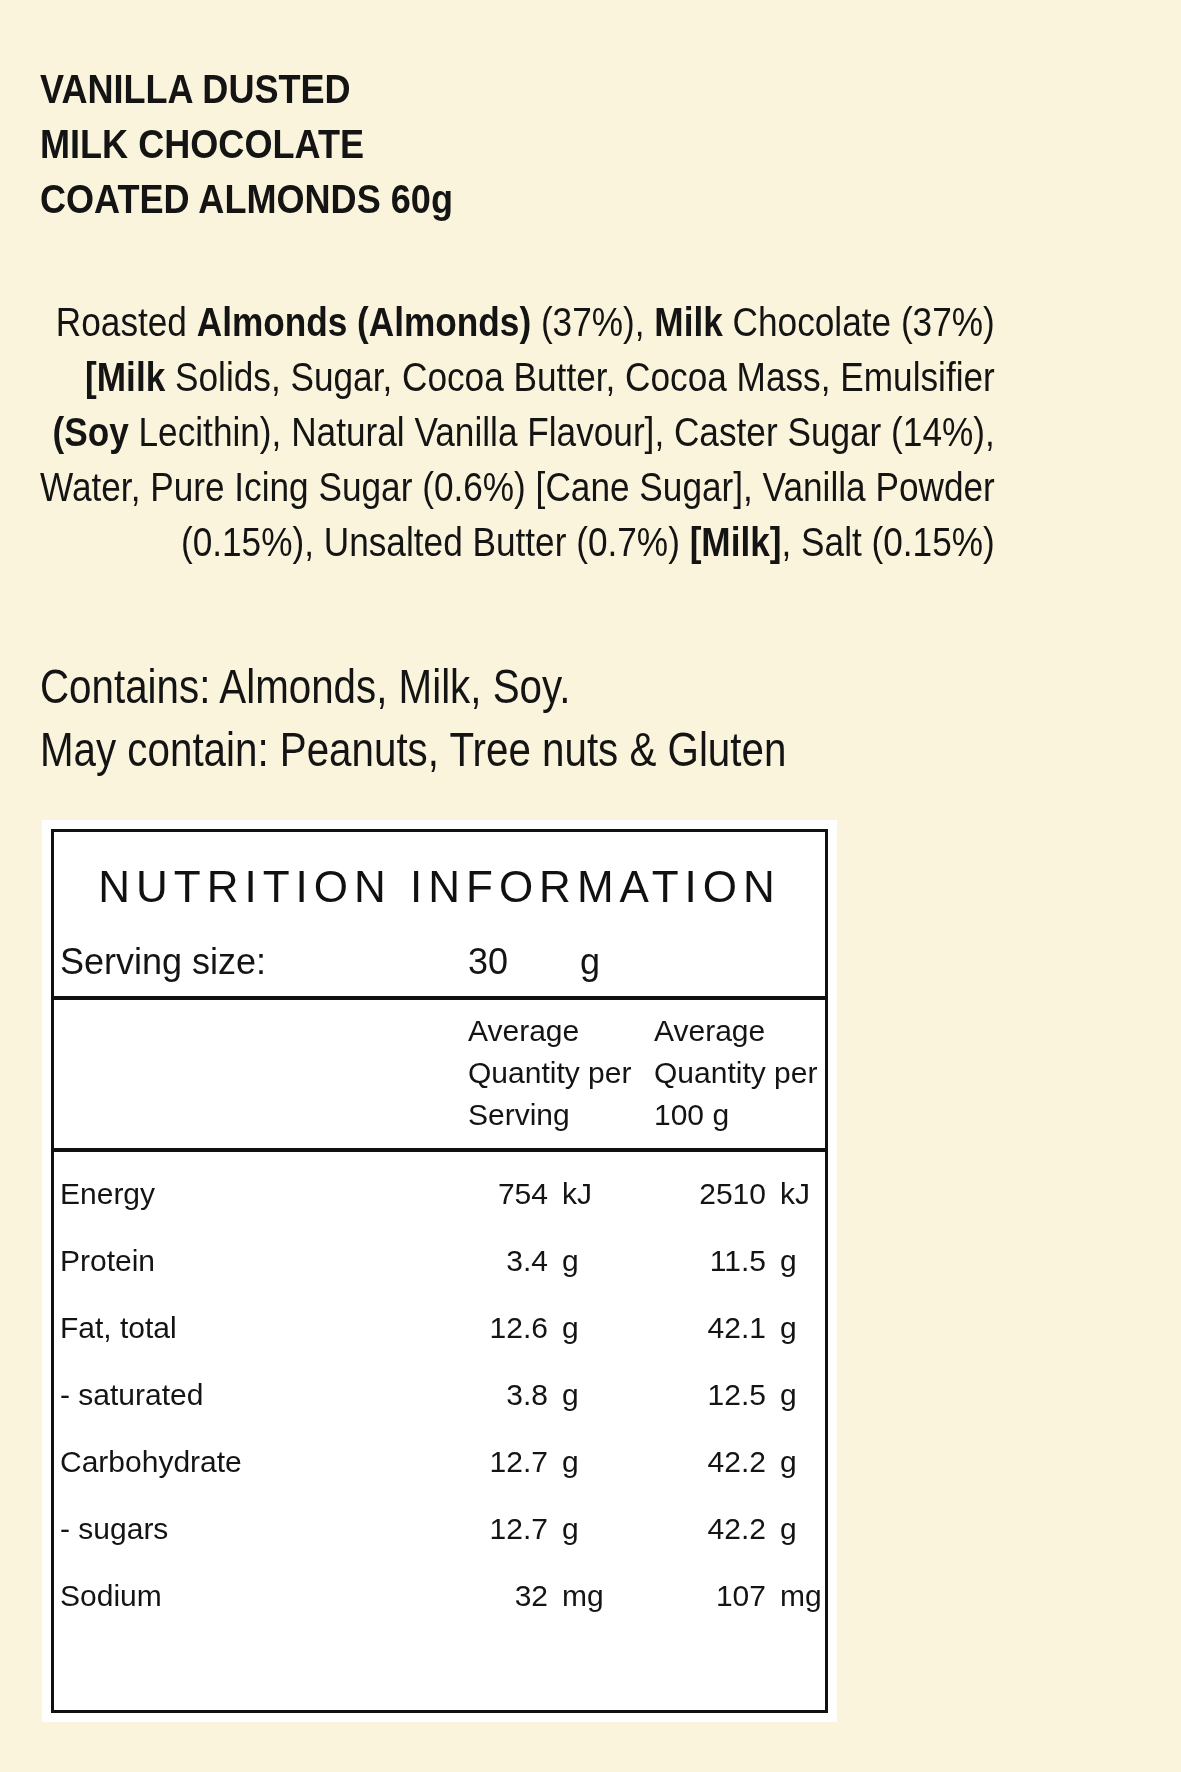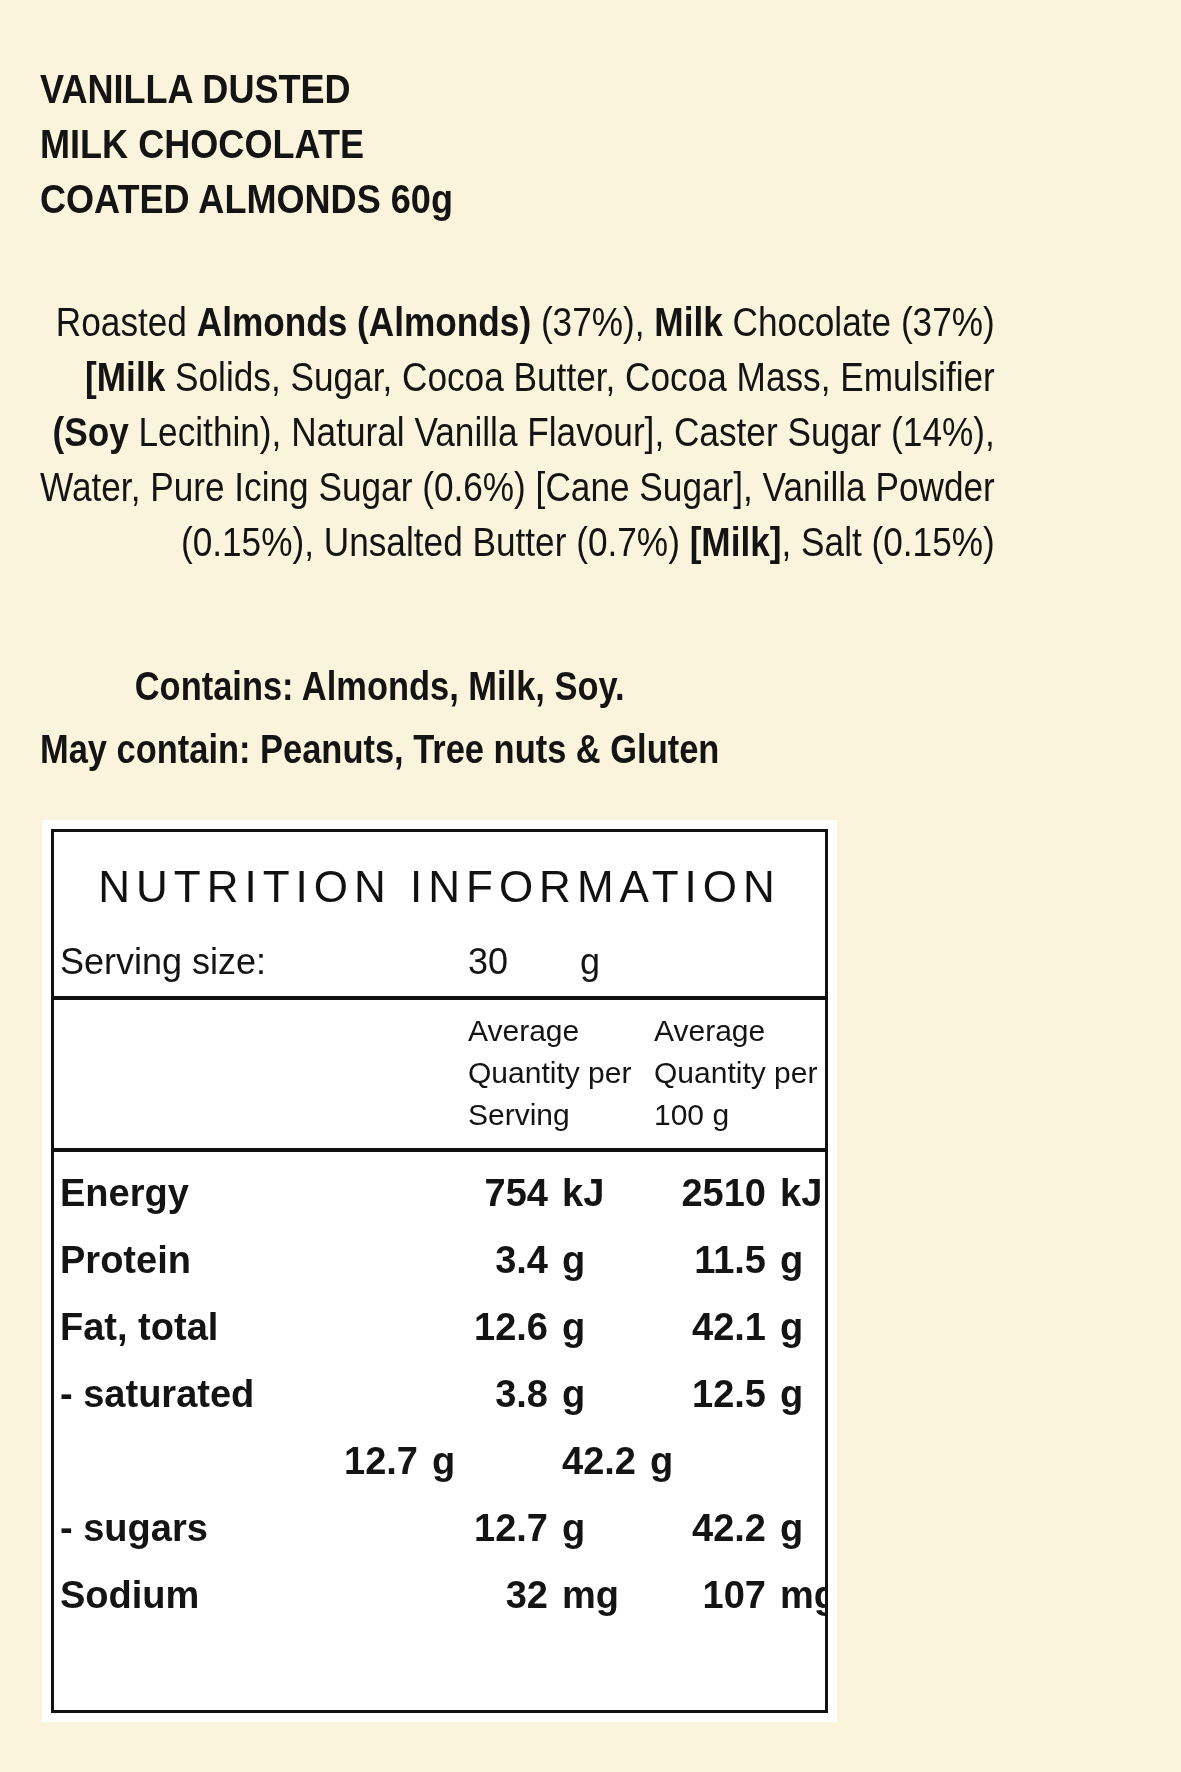--- a/index.html
+++ b/index.html
@@ -6,42 +6,42 @@
   body{width:1181px;height:1772px;overflow:hidden;background:#FBF4DC;}
   .page{position:relative;width:1181px;height:1291px;background:#FBF4DC;
         font-family:"Liberation Sans",sans-serif;color:#141414;}
 
   
   .line{transform:scaleX(0.88);transform-origin:0 50%;white-space:nowrap;}
   .b{font-weight:700;}
 
   .product-title{position:absolute;left:40px;top:62px;font-size:41px;font-weight:700;line-height:55px;}
   .ingredients{position:absolute;left:40px;top:295px;font-size:40px;font-weight:400;line-height:55px;text-align:right;}
-  .allergens{position:absolute;left:40px;top:655px;font-size:41px;font-weight:700;line-height:63px;text-align:center;}
+  .allergens{position:absolute;left:40px;top:655px;font-size:48px;font-weight:400;line-height:63px;}
   .allergens .line{transform:scaleX(0.84);}
 
   
   .nutrition-card{position:absolute;left:42px;top:820px;width:795px;box-sizing:border-box;
                   background:#FFFFFF;padding:9px;}
   .nutrition-box{border:3px solid #111111;box-sizing:border-box;height:884px;overflow:hidden;}
   .n-title{margin-top:30px;text-align:center;font-size:44px;font-weight:400;letter-spacing:6px;
            white-space:nowrap;color:#111;}
   .n-serving-row{display:grid;grid-template-columns:408px 112px 1fr;padding-left:6px;
                  font-size:36px;line-height:44px;}
   .n-serving-row.first{margin-top:52px;}
   .n-serving-row.second{margin-top:28px;margin-bottom:12px;}
   .n-rule{height:4px;background:#111111;}
   .n-header{display:grid;grid-template-columns:364px 210px 1fr;padding:10px 0 12px 6px;
             font-size:30px;line-height:42px;}
   .n-header .line{transform:none;}
   .n-h-col1{padding-left:44px;}
   .n-h-col2{padding-left:20px;}
   .n-rows{padding:8px 0 0 6px;}
   .n-row{display:grid;grid-template-columns:358px 130px 88px 130px 1fr;height:67px;
-         align-items:center;font-size:38px;font-weight:bold;}
+         align-items:center;font-size:30px;}
   .n-v{text-align:right;}
   .n-u{padding-left:14px;}
 </style>
 </head>
 <body>
 
 <div class="page">
 
   <div class="product-title">
       <div class="line">VANILLA DUSTED</div>
@@ -116,20 +116,21 @@
           <span class="n-u">g</span>
         </div>
           <div class="n-row" style="">
           <span class="n-label">- saturated</span>
           <span class="n-v">3.8</span>
           <span class="n-u">g</span>
           <span class="n-v">12.5</span>
           <span class="n-u">g</span>
         </div>
           <div class="n-row" style="">
+          <span class="n-label">Carbohydrate</span>
           <span class="n-v">12.7</span>
           <span class="n-u">g</span>
           <span class="n-v">42.2</span>
           <span class="n-u">g</span>
         </div>
           <div class="n-row" style="">
           <span class="n-label">- sugars</span>
           <span class="n-v">12.7</span>
           <span class="n-u">g</span>
           <span class="n-v">42.2</span>

